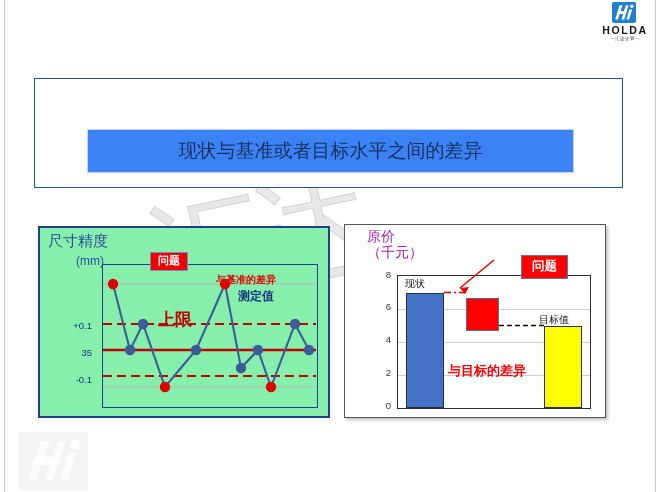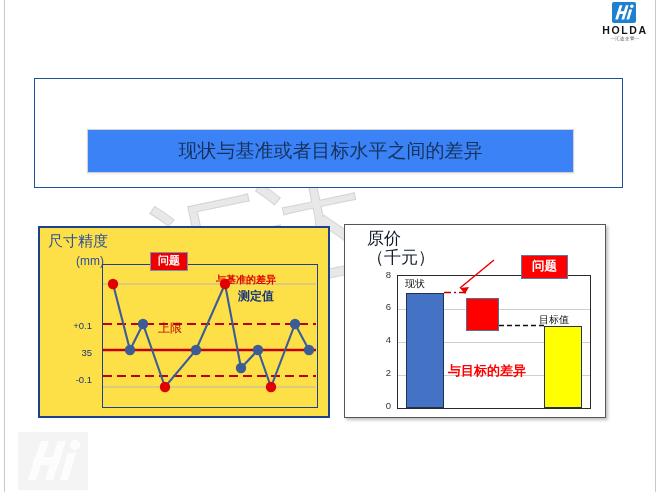--- a/index.html
+++ b/index.html
@@ -76,21 +76,21 @@
   }
   .wm-logo{
     position:absolute;left:18px;top:432px;width:70px;height:58px;
     background:#f4f4f4;pointer-events:none;
   }
   .wm-logo svg{display:block;opacity:.9;}
 
   
   .lchart{
     position:absolute;left:38px;top:226px;width:292px;height:192px;
-    border:2.4px solid #1f3f8f;background:#fde047;box-sizing:border-box;
+    border:2.4px solid #1f3f8f;background:#86efac;box-sizing:border-box;
   }
   .lc-title{position:absolute;left:8px;top:4px;font-size:15px;color:#2b4f9e;white-space:nowrap;}
   .lc-unit{position:absolute;left:36px;top:26px;font-size:12px;color:#2b4f9e;}
   .lc-plot{
     position:absolute;left:62px;top:36px;width:216px;height:144px;
     border:1.6px solid #1f3f8f;box-sizing:border-box;background:transparent;
   }
   .lc-ylab{position:absolute;font-size:9.5px;color:#16357f;font-weight:normal;text-align:right;width:40px;}
   .lc-badge{
     position:absolute;left:110px;top:24px;
@@ -98,30 +98,30 @@
     padding:1px 7px 2px;border:1px solid #7a8fb5;line-height:1.25;
     z-index:4;
   }
   .lc-note-red{
     position:absolute;left:176px;top:45px;font-size:10px;color:#e00000;font-weight:bold;white-space:nowrap;z-index:4;
   }
   .lc-note-blue{
     position:absolute;left:198px;top:60px;font-size:12px;color:#16357f;font-weight:bold;white-space:nowrap;z-index:4;
   }
   .lc-note-upper{
-    position:absolute;left:118px;top:92px;font-size:12px;color:#c00000;font-weight:normal;white-space:nowrap;z-index:4;
+    position:absolute;left:118px;top:80px;font-size:17px;color:#c00000;font-weight:bold;white-space:nowrap;z-index:4;
   }
 
   
   .rchart{
     position:absolute;left:344px;top:224px;width:262px;height:194px;
     background:#fff;border:1px solid #555;box-sizing:border-box;
     box-shadow:2px 2px 3px rgba(0,0,0,.25);
   }
-  .rc-title{position:absolute;left:22px;top:4px;font-size:17px;color:#0f172a;line-height:1.12;white-space:nowrap;}
+  .rc-title{position:absolute;left:22px;top:4px;font-size:14px;color:#a21caf;line-height:1.12;white-space:nowrap;}
   .rc-plot{
     position:absolute;left:52px;top:50px;width:194px;height:134px;
     border:1px solid #2b2b2b;box-sizing:border-box;background:#fff;
   }
   .rc-ytick{position:absolute;font-size:9.5px;color:#333;text-align:right;width:16px;}
   .rc-grid{position:absolute;left:0;height:1px;background:#cfcfcf;width:100%;}
   .rc-bar{position:absolute;bottom:0;border:1px solid #22314d;box-sizing:border-box;}
   .rc-delta{position:absolute;border:1px solid #55708f;box-sizing:border-box;background:#ff0000;}
   .rc-lab{position:absolute;font-size:10px;color:#111;white-space:nowrap;z-index:5;}
   .rc-badge{

